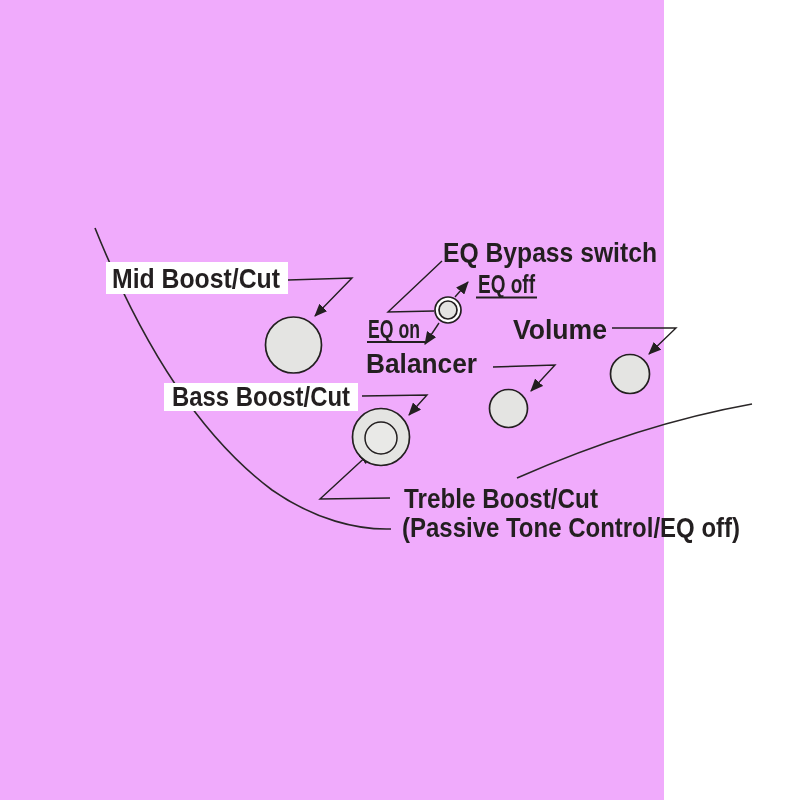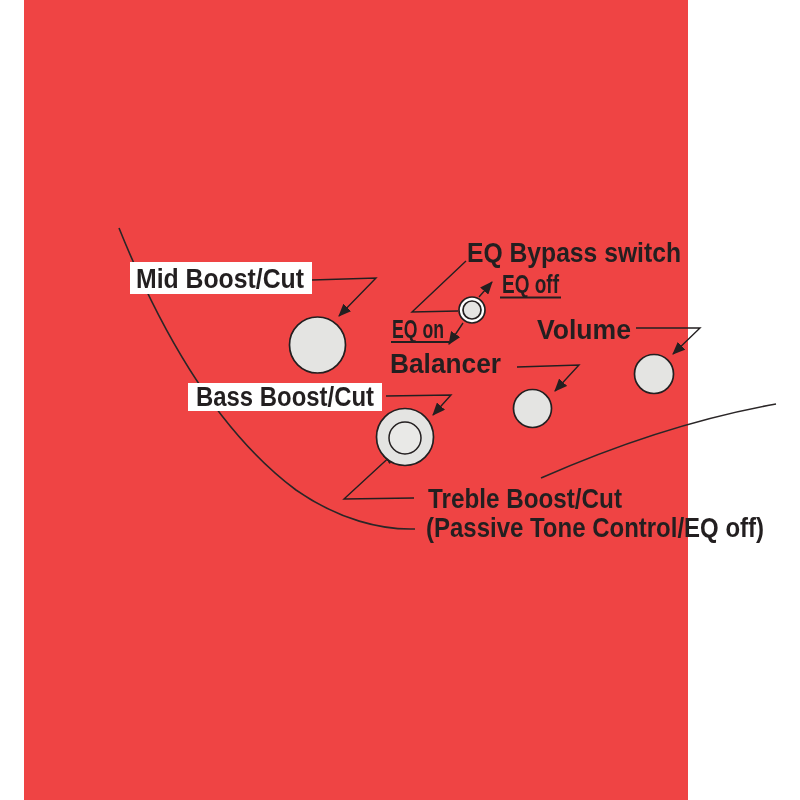--- a/index.html
+++ b/index.html
@@ -7,22 +7,21 @@
     padding: 0;
     background: #ffffff;
     width: 800px;
     height: 800px;
     overflow: hidden;
   }
   #stage {
     position: relative;
     width: 664px;
     height: 800px;
-    background: #ef4444;
-    margin-left: 24px;
+    background: #f0abfc;
   }
   svg { display: block; }
   .lbl {
     font-family: "Liberation Sans", sans-serif;
     font-weight: 700;
     font-size: 28px;
     fill: #231f20;
   }
   .lbl-sm {
     font-family: "Liberation Sans", sans-serif;

